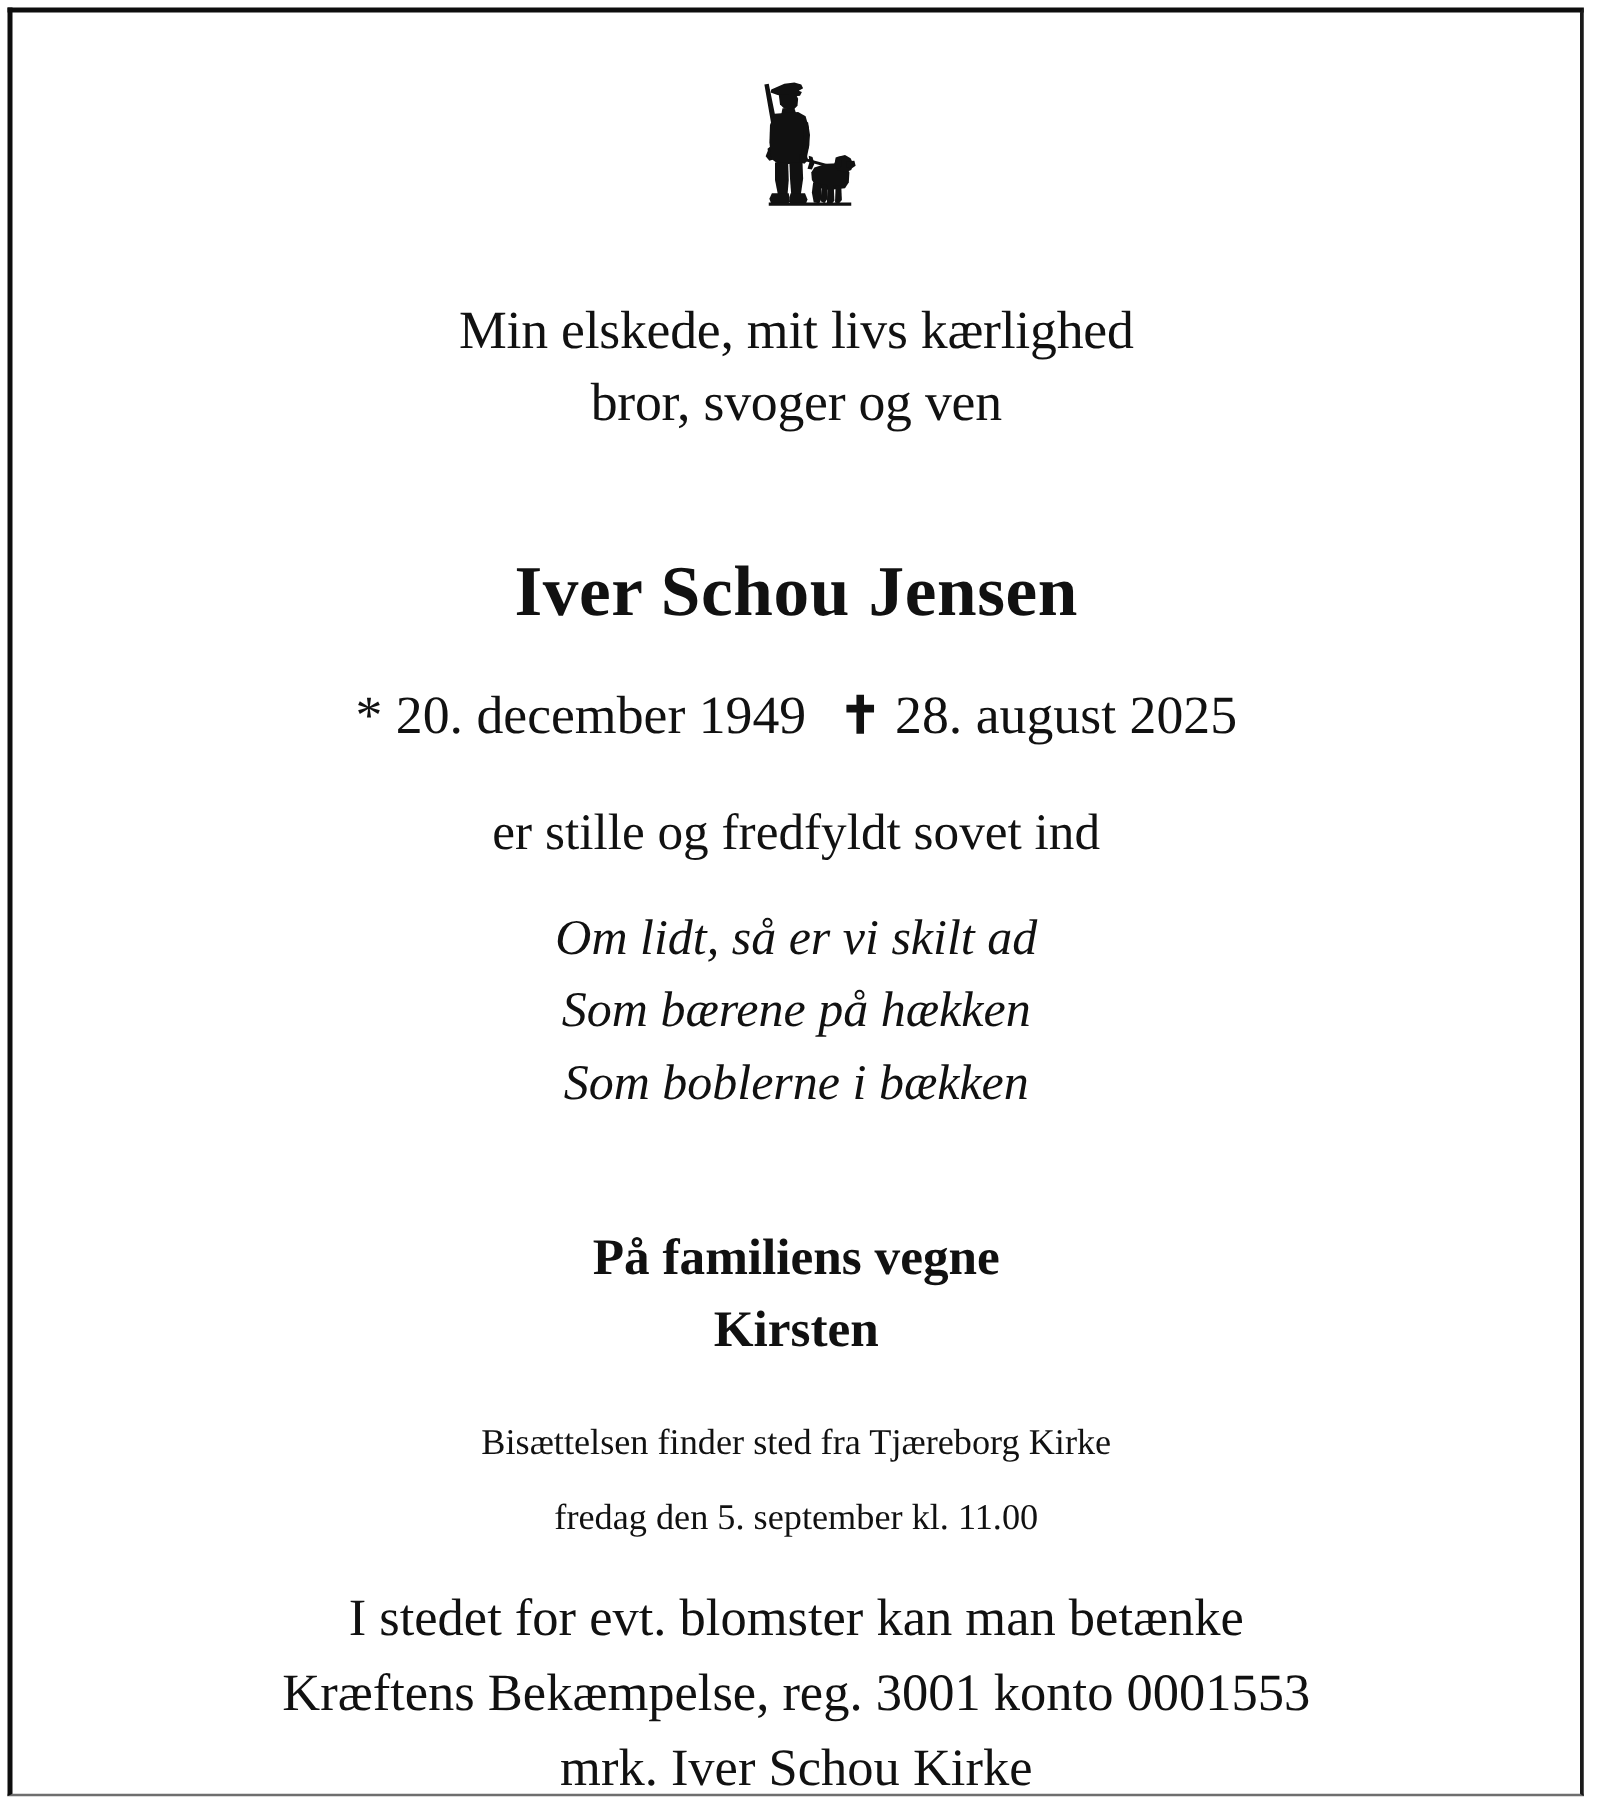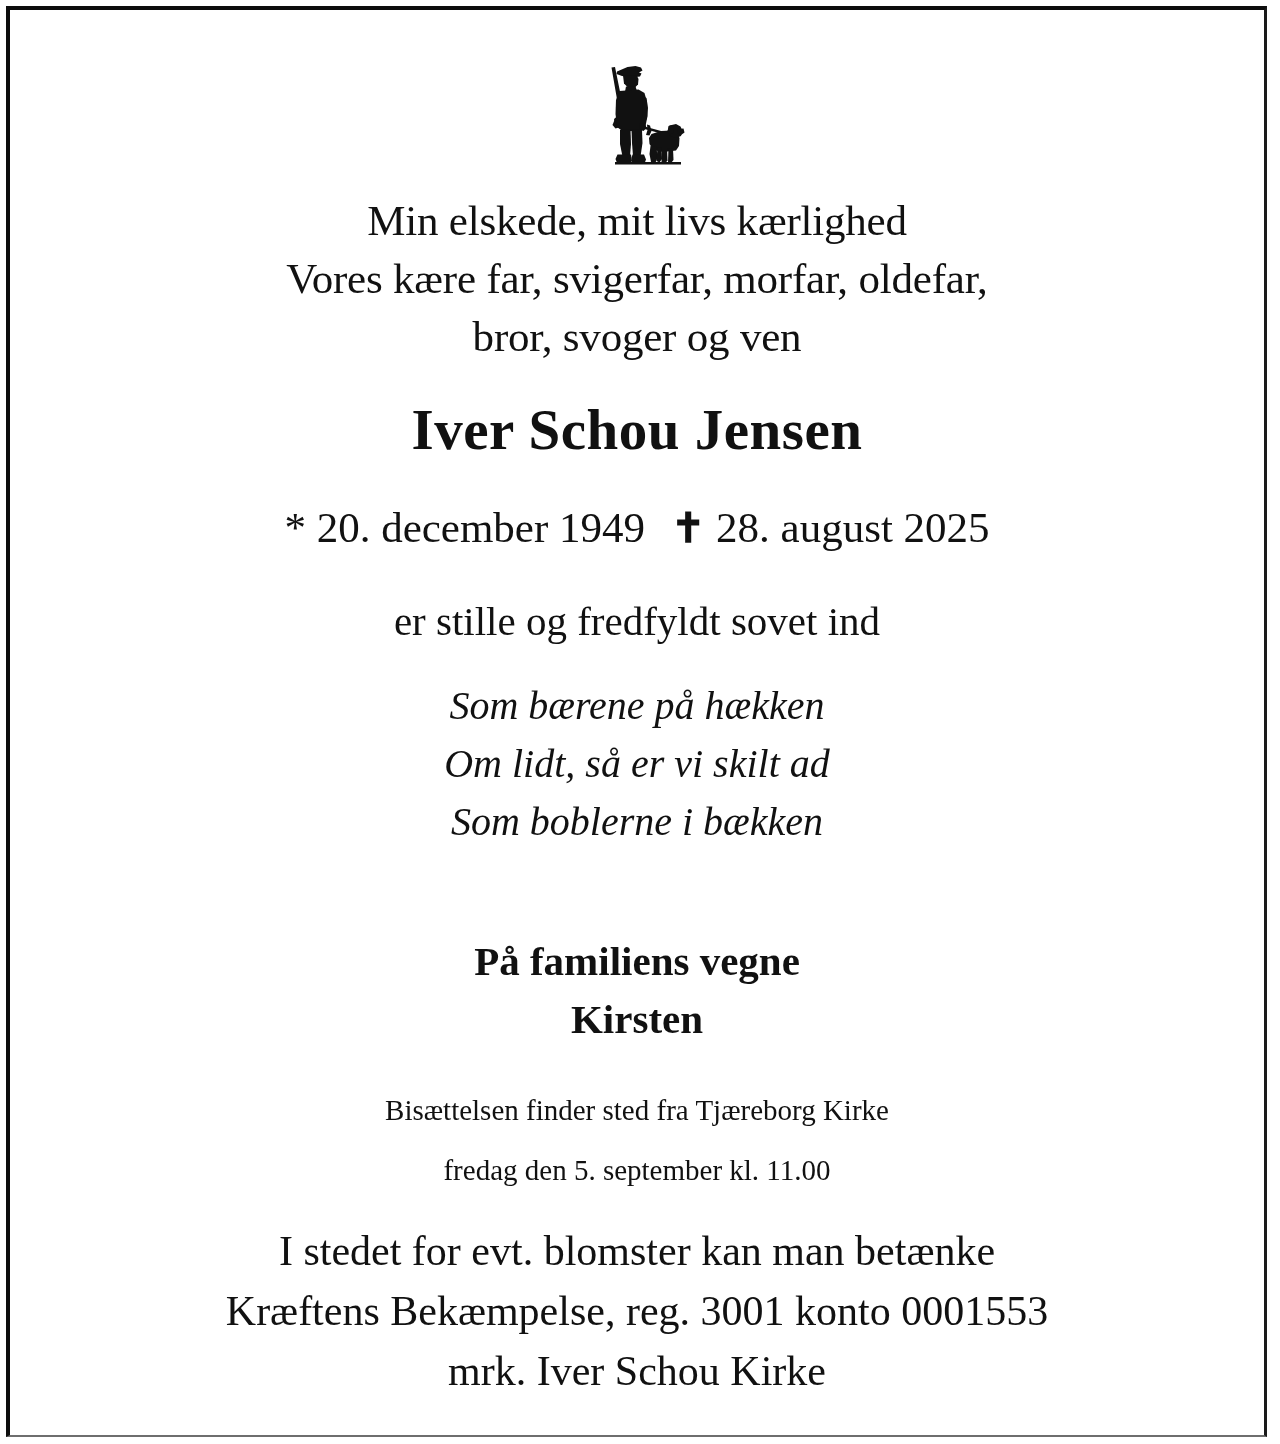--- a/index.html
+++ b/index.html
@@ -54,20 +54,21 @@
   .emblem svg {
     display: block;
   }
 
   
   .block {
     position: absolute;
     left: 40px;
     right: 40px;
     text-align: center;
+    margin-top: 44px;
   }
 
   .line {
     display: block;
     white-space: nowrap;
   }
 
   
   .block-intro {
     top: 182px;
@@ -232,39 +233,38 @@
           <path d="M60.5 77.5 L62.5 73.0 L61.0 67.5 L58.0 66.5 L58.5 72.0
                    L57.0 77.0 Z"></path>
 
           <path d="M26.0 104.0 L92.0 104.0 L92.0 106.5 L26.0 106.5 Z"></path>
         </g>
       </svg>
     </div>
 
     <div class="block block-intro">
       <span class="line">Min elskede, mit livs kærlighed</span>
-      <span class="line">Vores kære far, svigerfar, morfar, oldefar,</span>
       <span class="line">bror, svoger og ven</span>
     </div>
 
     <div class="block block-name">
       <span class="line">Iver Schou Jensen</span>
     </div>
 
     <div class="block block-dates">
       <span class="line"><span class="sym-birth">*</span>&nbsp;<span>20. december 1949</span><span class="gap"></span><span class="sym-death">✝</span>&nbsp;<span>28. august 2025</span></span>
     </div>
 
     <div class="block block-passing">
       <span class="line">er stille og fredfyldt sovet ind</span>
     </div>
 
     <div class="block block-verse">
+      <span class="line">Om lidt, så er vi skilt ad</span>
       <span class="line">Som bærene på hækken</span>
-      <span class="line">Om lidt, så er vi skilt ad</span>
       <span class="line">Som boblerne i bækken</span>
     </div>
 
     <div class="block block-signature">
       <span class="line">På familiens vegne</span>
       <span class="line">Kirsten</span>
     </div>
 
     <div class="block block-ceremony">
       <span class="line">Bisættelsen finder sted fra Tjæreborg Kirke</span>

